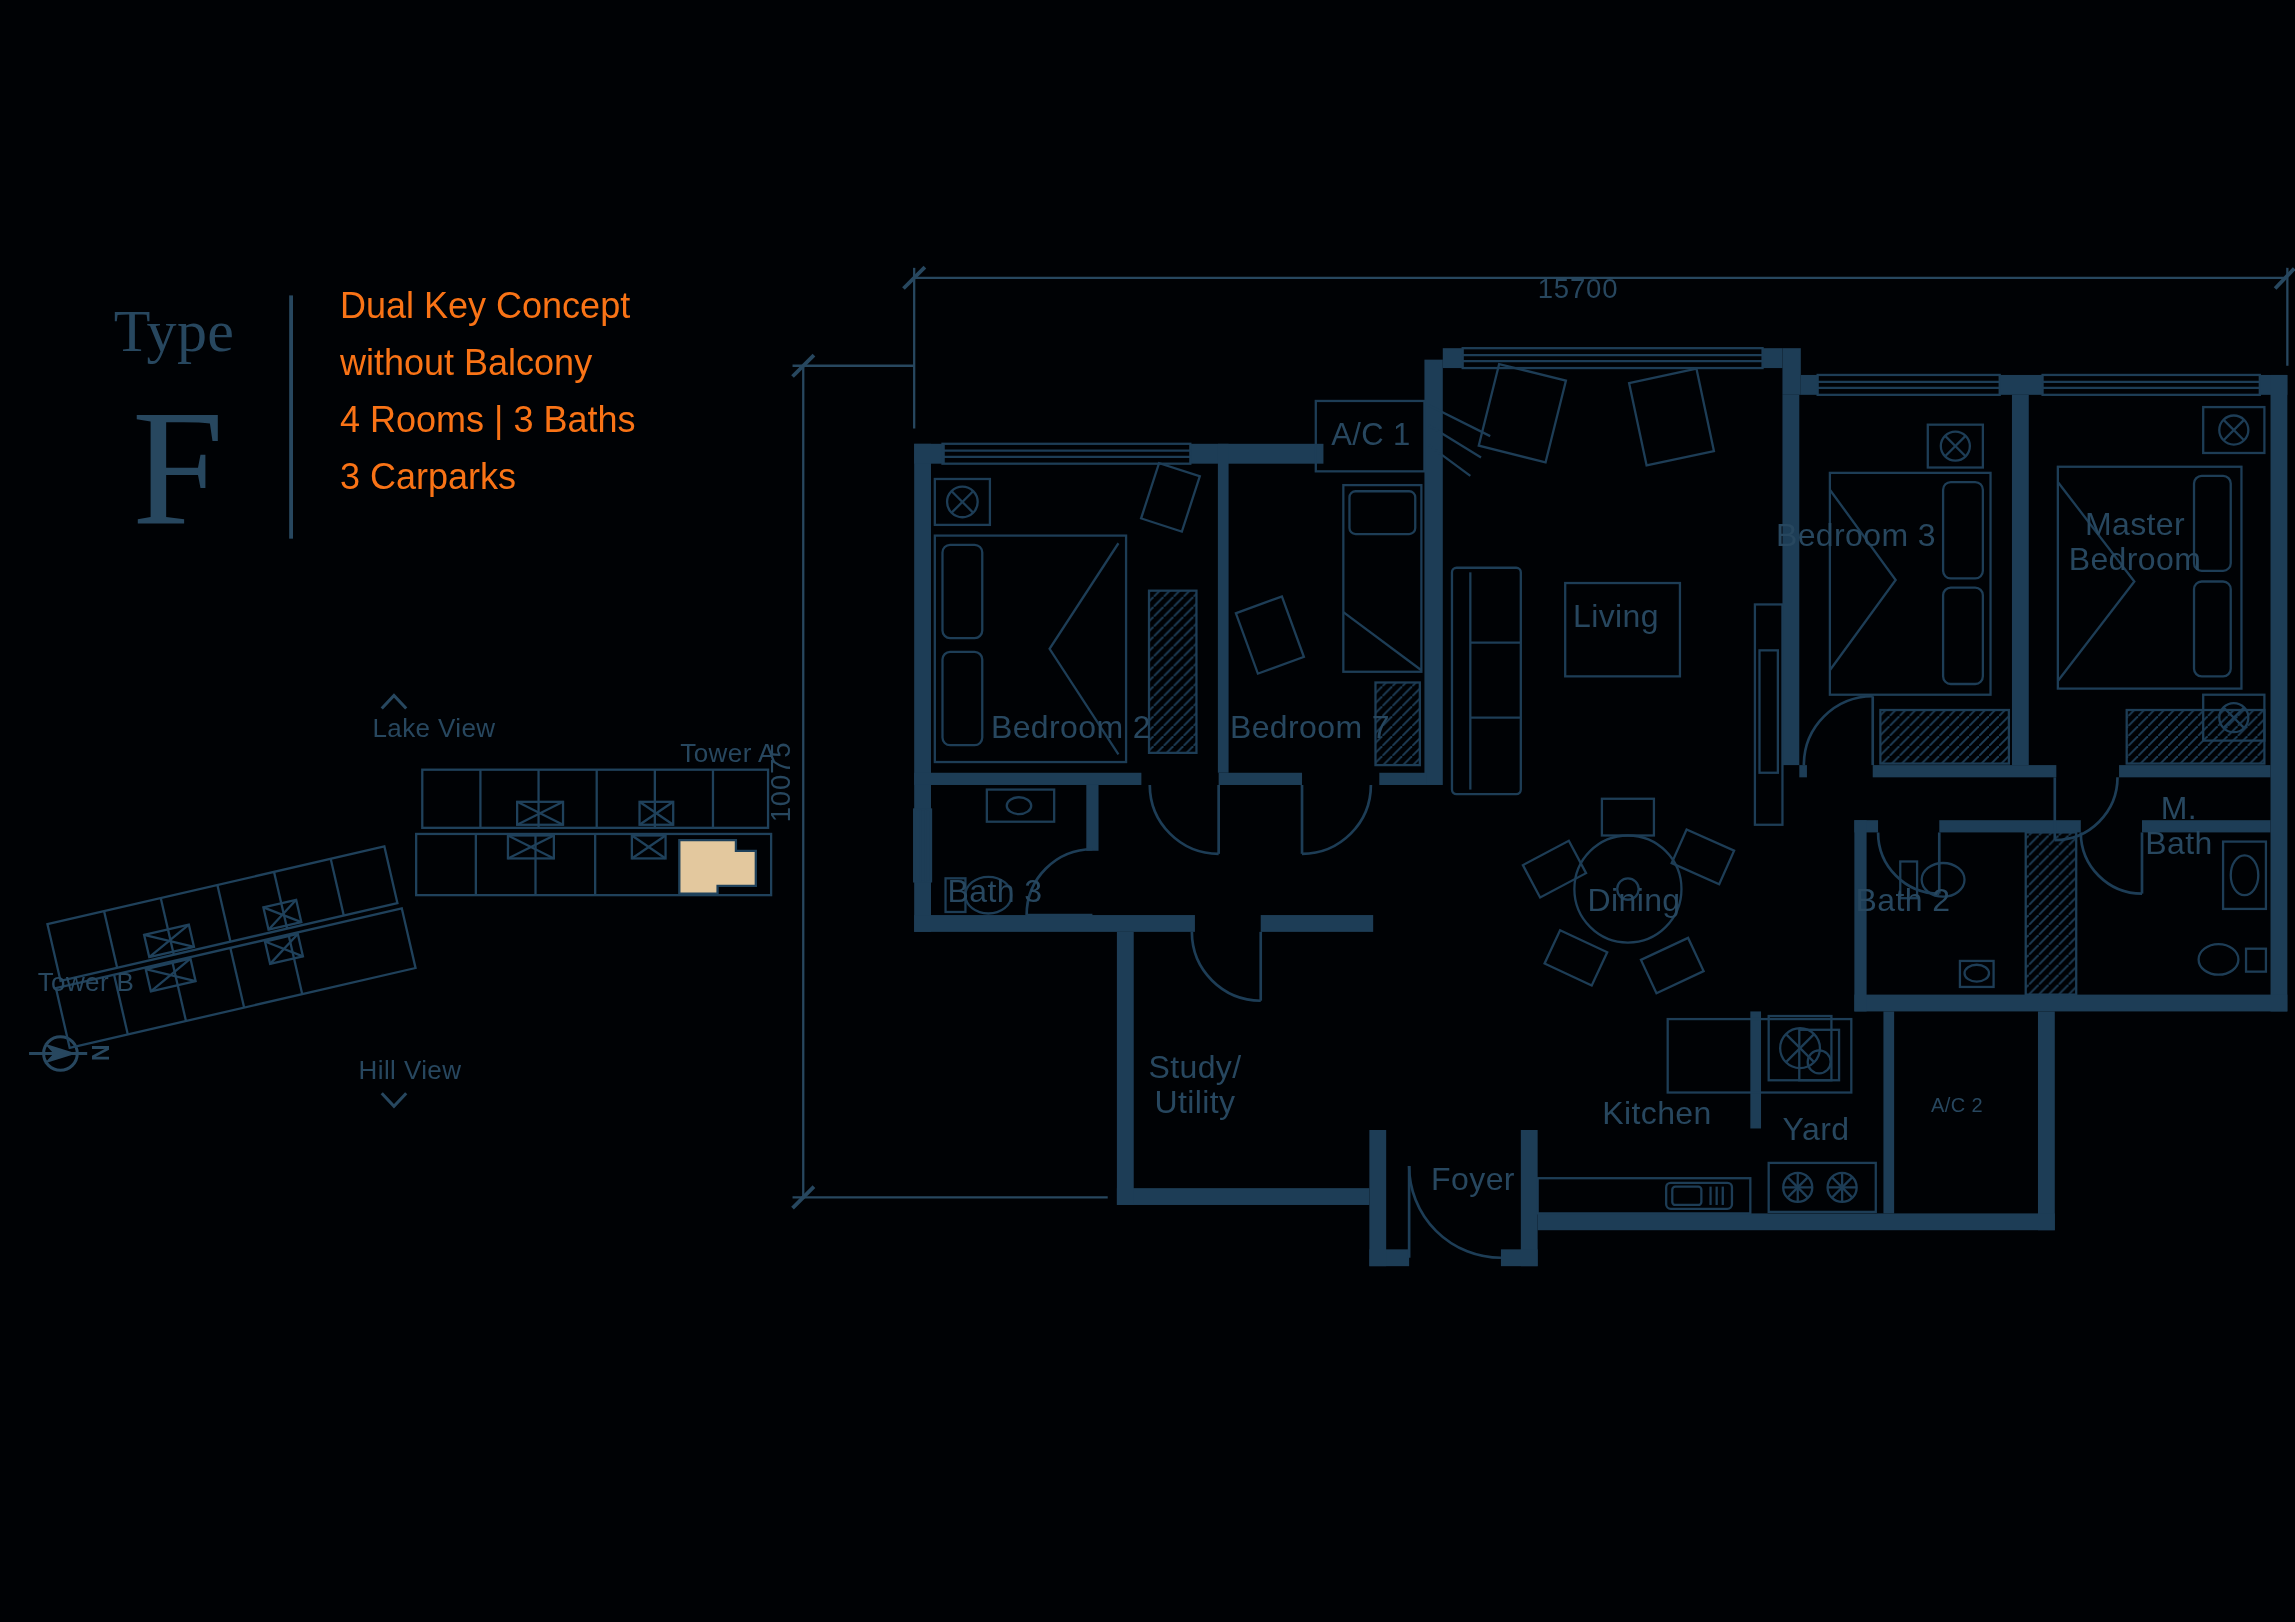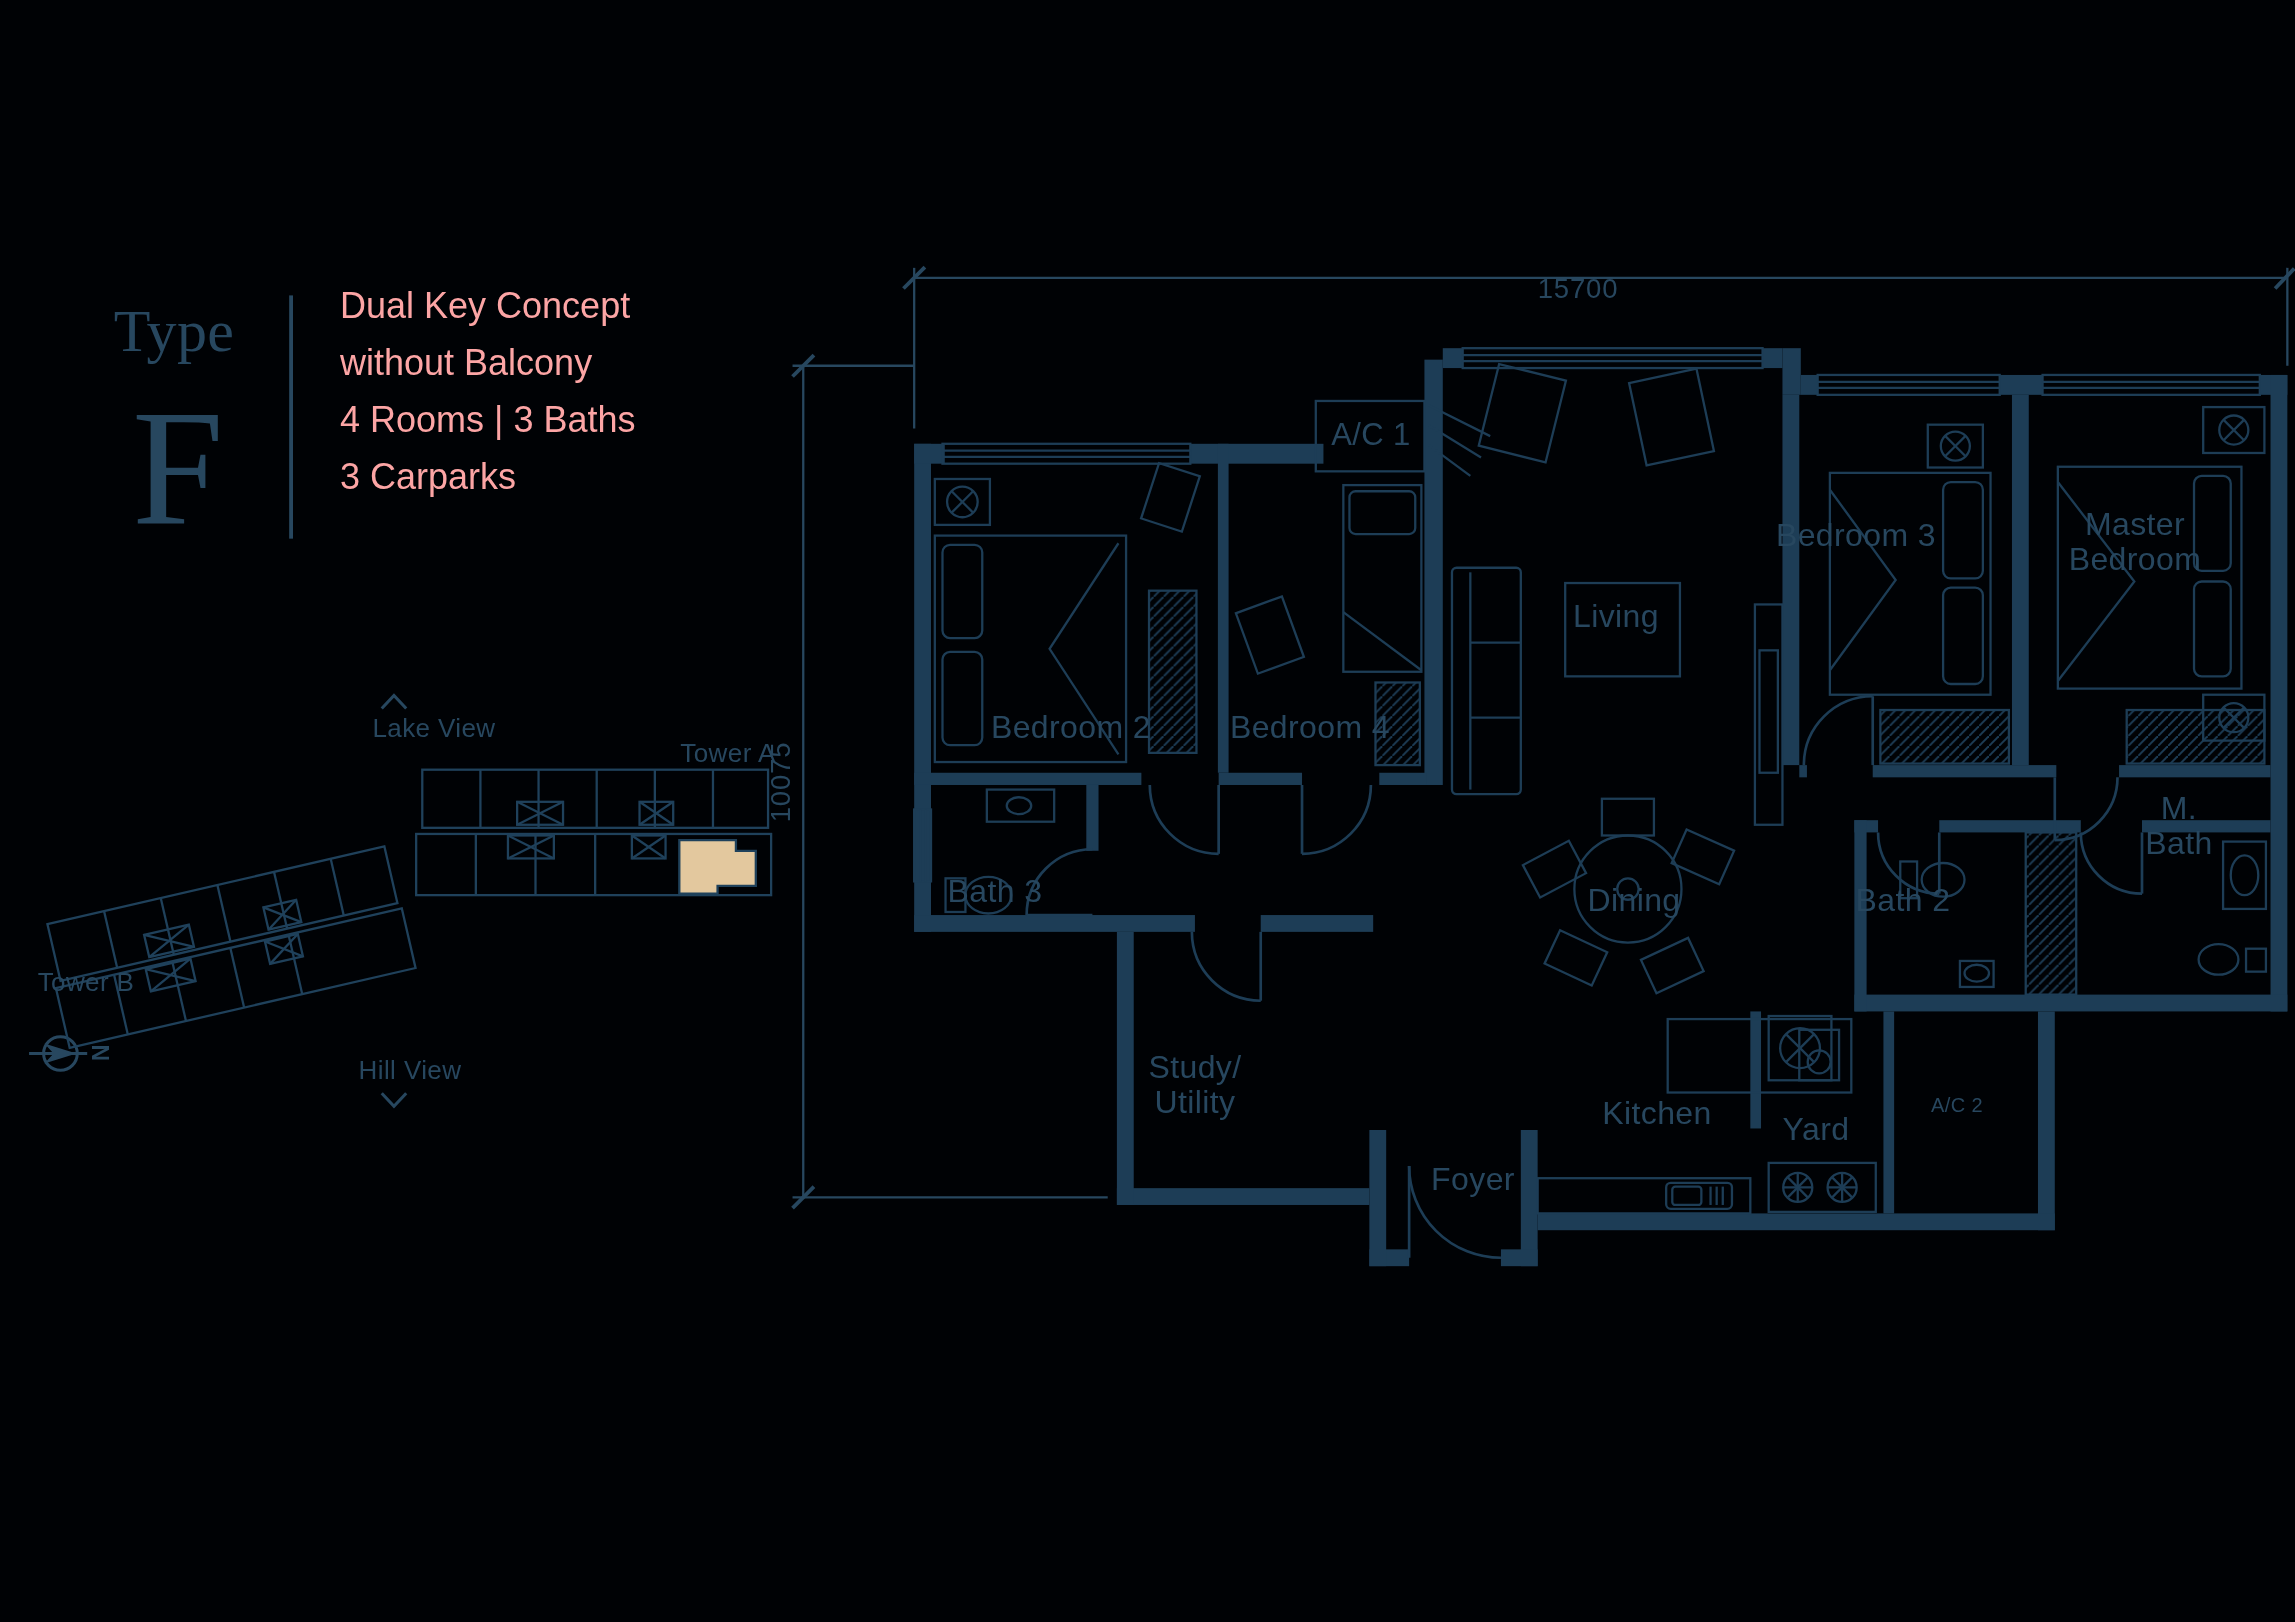--- a/index.html
+++ b/index.html
@@ -22,21 +22,21 @@
     white-space:pre-line;
     user-select:none;
   }
   .lbl.small{font-size:26px;}
   .lbl.dim{font-size:27.5px;letter-spacing:0.8px;}
   .lbl.serif{font-family:"Liberation Serif", serif;}
   .lbl.rot-ccw{transform:translate(-50%,-50%) rotate(-90deg);}
   .lbl.rot-cw{transform:translate(-50%,-50%) rotate(90deg);font-weight:bold;font-size:23px;}
   #specs{
     position:absolute;left:340px;top:277px;
-    color:#fca5a5;font-size:36px;line-height:57px;white-space:nowrap;
+    color:#f97316;font-size:36px;line-height:57px;white-space:nowrap;
   }
   #type-label{font-size:60px;}
   #type-letter{font-size:165px;line-height:1;}
 </style>
 </head>
 <body>
 
 <div id="stage">
 
 <svg width="2295" height="1622" viewBox="0 0 3000 2120">
@@ -353,21 +353,21 @@
 <div class="lbl small" style="left:410px;top:1070px;">Hill View</div>
 <div class="lbl small" style="left:728px;top:753px;">Tower A</div>
 <div class="lbl small" style="left:86px;top:982px;text-align:center;">Tower B</div>
 <div class="lbl rot-cw" style="left:99px;top:1053px;">N</div>
 
 <div class="lbl dim" style="left:1578px;top:253px;margin-top:36px;">15700</div>
 <div class="lbl dim rot-ccw" style="left:781px;top:782px;">10075</div>
 
 <div class="lbl" style="left:1371px;top:435px;font-size:31px;">A/C 1</div>
 <div class="lbl" style="left:1071px;top:728px;">Bedroom 2</div>
-<div class="lbl" style="left:1310px;top:728px;">Bedroom 4</div>
+<div class="lbl" style="left:1310px;top:728px;">Bedroom 7</div>
 <div class="lbl" style="left:995px;top:892px;">Bath 3</div>
 <div class="lbl" style="left:1856px;top:536px;">Bedroom 3</div>
 <div class="lbl" style="left:2135px;top:542px;">Master
 Bedroom</div>
 <div class="lbl" style="left:1616px;top:617px;">Living</div>
 <div class="lbl" style="left:1634px;top:901px;">Dining</div>
 <div class="lbl" style="left:1903px;top:901px;">Bath 2</div>
 <div class="lbl" style="left:2179px;top:826px;">M.
 Bath</div>
 <div class="lbl" style="left:1195px;top:1085px;">Study/

